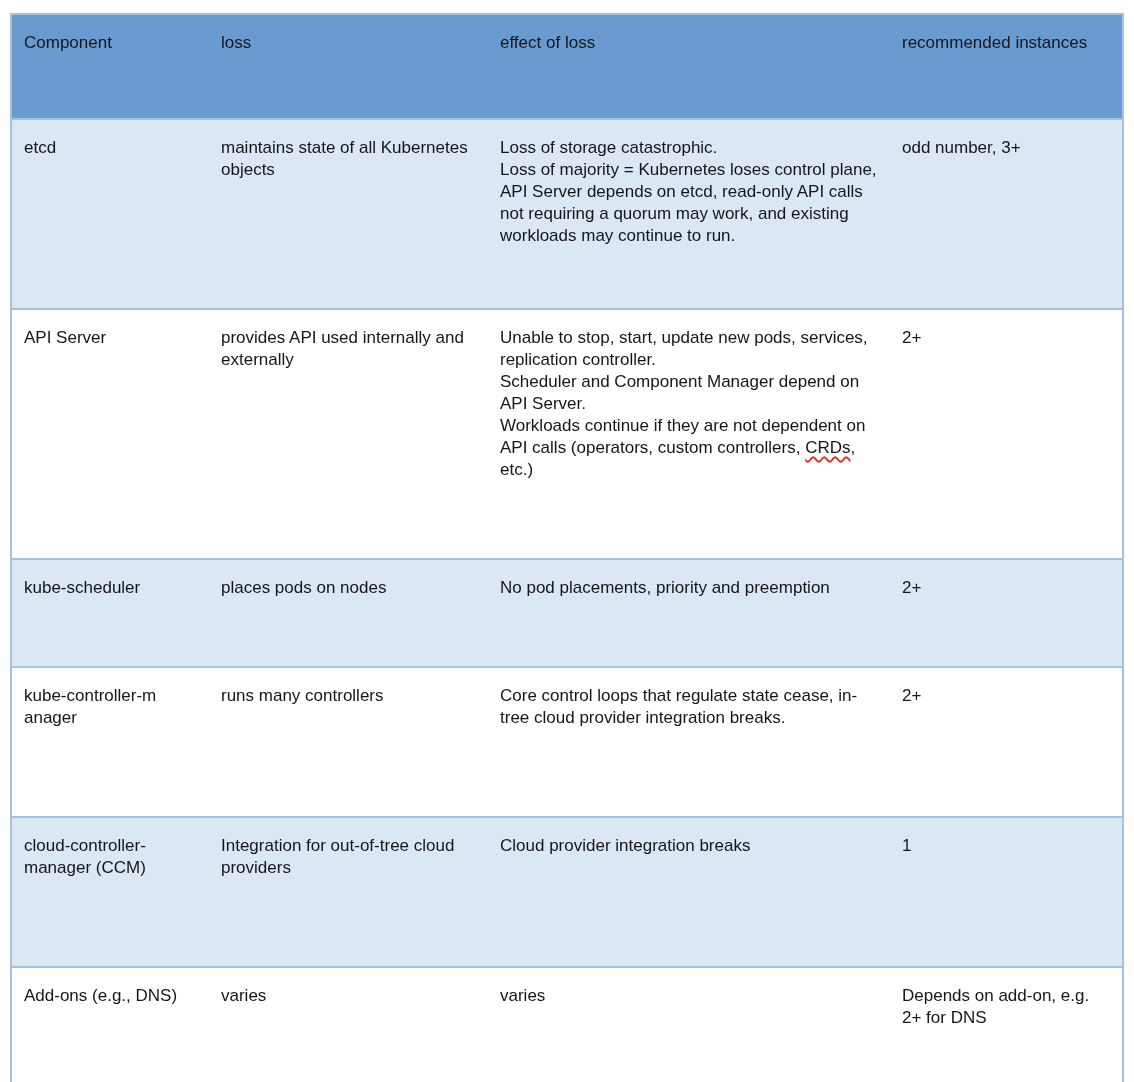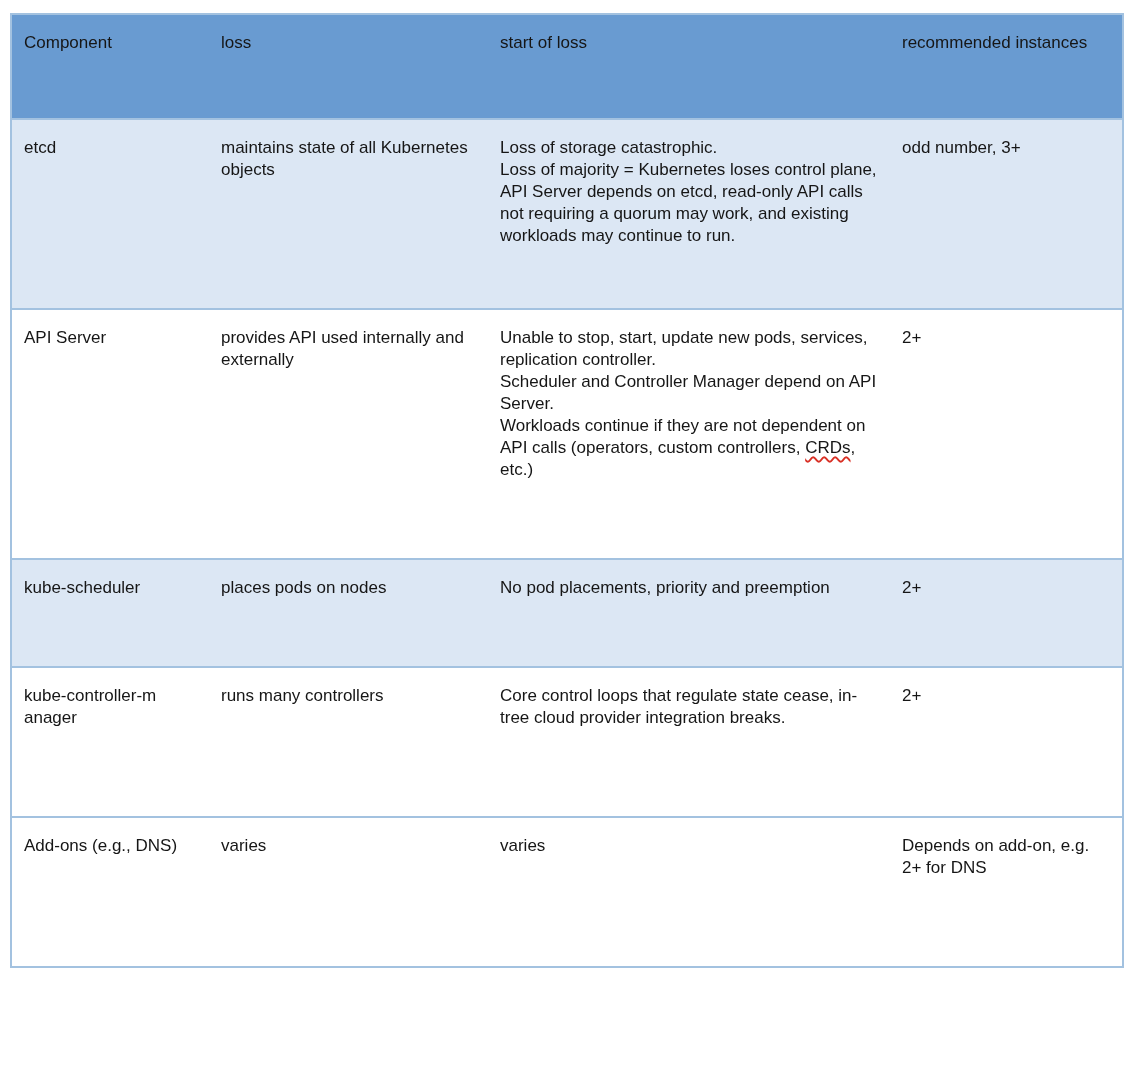--- a/index.html
+++ b/index.html
@@ -80,60 +80,68 @@
     <colgroup>
       <col style="width:198px">
       <col style="width:279px">
       <col style="width:402px">
       <col style="width:233px">
     </colgroup>
     <thead>
       <tr>
         <th>Component</th>
         <th>loss</th>
-        <th>start of loss</th>
+        <th>effect of loss</th>
         <th>recommended instances</th>
       </tr>
     </thead>
     <tbody id="table-body">
         <tr class="row-alt">
     <td>etcd</td>
     <td>maintains state of all Kubernetes objects</td>
     <td>
             <p>Loss of storage catastrophic.</p>
             <p>Loss of majority = Kubernetes loses control plane, API Server depends on etcd, read-only API calls not requiring a quorum may work, and existing workloads may continue to run.</p>
           </td>
     <td>odd number, 3+</td>
   </tr>
         <tr class="row-plain">
     <td>API Server</td>
     <td>provides API used internally and externally</td>
     <td>
             <p>Unable to stop, start, update new pods, services, replication controller.</p>
-            <p>Scheduler and Controller Manager depend on API Server.</p>
+            <p>Scheduler and Component Manager depend on API Server.</p>
             <p>Workloads continue if they are not dependent on API calls (operators, custom controllers, <span class="misspelled">CRDs</span>, etc.)</p>
           </td>
     <td>2+</td>
   </tr>
         <tr class="row-alt">
     <td>kube-scheduler</td>
     <td>places pods on nodes</td>
     <td>
             <p>No pod placements, priority and preemption</p>
           </td>
     <td>2+</td>
   </tr>
         <tr class="row-plain">
     <td>kube-controller-m<br>anager</td>
     <td>runs many controllers</td>
     <td>
             <p>Core control loops that regulate state cease, in-tree cloud provider integration breaks.</p>
           </td>
     <td>2+</td>
   </tr>
+        <tr class="row-alt">
+    <td>cloud-controller-manager (CCM)</td>
+    <td>Integration for out-of-tree cloud providers</td>
+    <td>
+            <p>Cloud provider integration breaks</p>
+          </td>
+    <td>1</td>
+  </tr>
         <tr class="row-plain">
     <td>Add-ons (e.g., DNS)</td>
     <td>varies</td>
     <td>
             <p>varies</p>
           </td>
     <td>Depends on add-on, e.g. 2+ for DNS</td>
   </tr>
       </tbody>
   </table>

